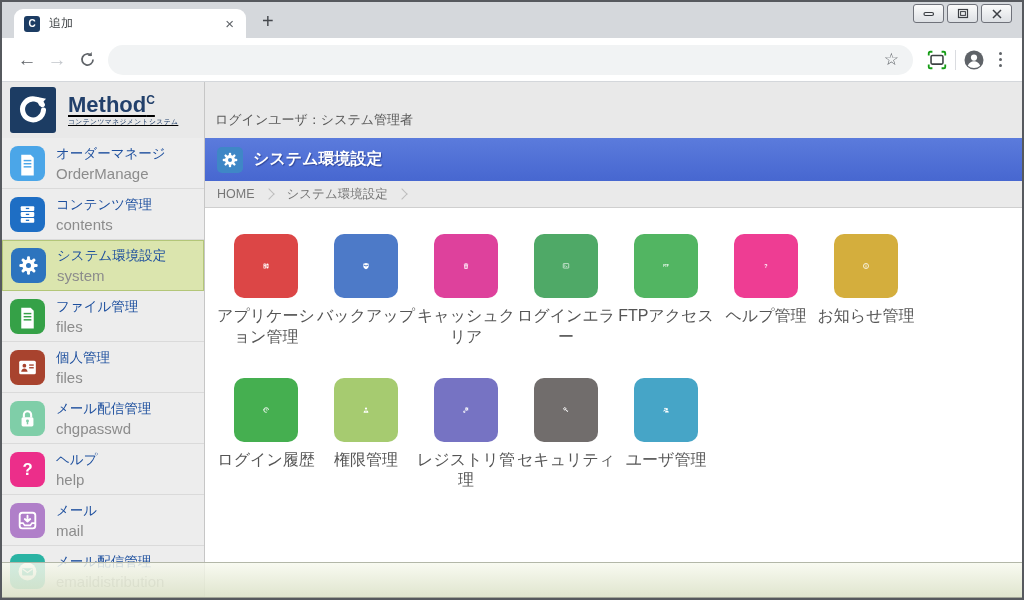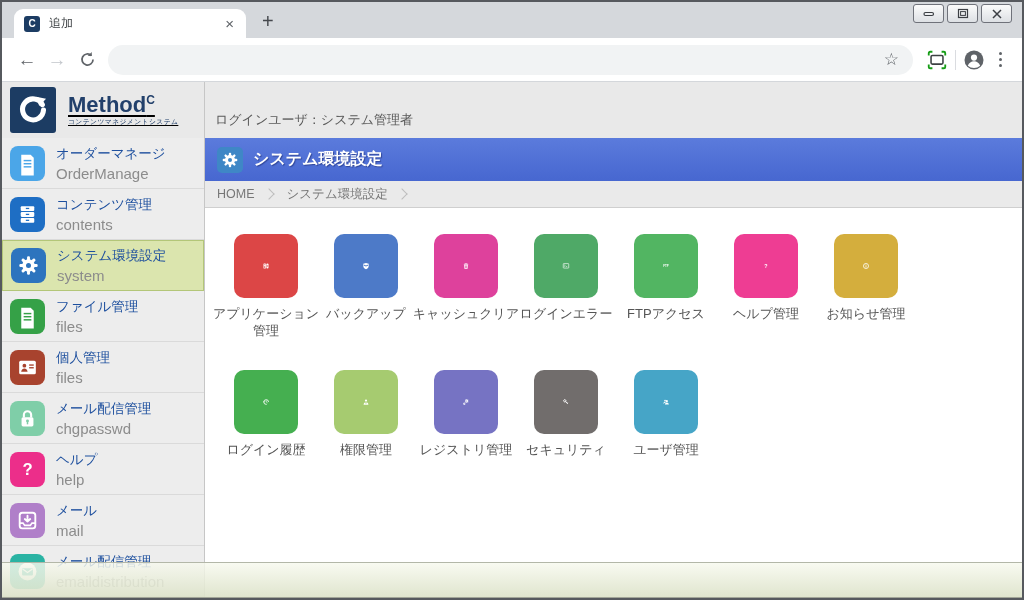--- a/index.html
+++ b/index.html
@@ -60,21 +60,21 @@
   .breadcrumb{flex:0 0 27px;background:#eaeaea;border-bottom:1px solid #cfcfcf;display:flex;
     align-items:center;padding:0 12px;font-size:12.5px;color:#777;}
   .crumb{margin-right:10px;}
   .chev{width:8px;height:8px;border-top:1px solid #bdbdbd;border-right:1px solid #bdbdbd;
     transform:rotate(45deg);margin-right:14px;flex:0 0 8px;}
   .content{flex:1;background:#fff;padding:26px 0 0 11px;overflow:hidden;}
   .tile-row{display:flex;margin-bottom:30px;}
   .tile-cell{width:100px;flex:0 0 100px;display:flex;flex-direction:column;align-items:center;cursor:pointer;}
   .tile{width:64px;height:64px;border-radius:10px;padding:28px;}
   .tile svg{display:block;width:100%;height:100%;}
-  .tile-label{margin-top:8px;font-size:13px;color:#555;text-align:center;line-height:1.3;width:112px;margin-left:-6px;margin-right:-6px;}
+  .tile-label{margin-top:8px;font-size:16px;color:#555;text-align:center;line-height:1.3;width:112px;margin-left:-6px;margin-right:-6px;}
   .bottom-overlay{position:absolute;left:0;right:0;bottom:0;height:36px;z-index:5;
     background:linear-gradient(rgba(247,249,238,.82),rgba(221,227,202,.92));
     border-top:1px solid #b3b7a8;border-bottom:1px solid #a2a698;}
 </style>
 </head>
 <body>
 
 <div class="window">
 
   <div class="titlebar">

